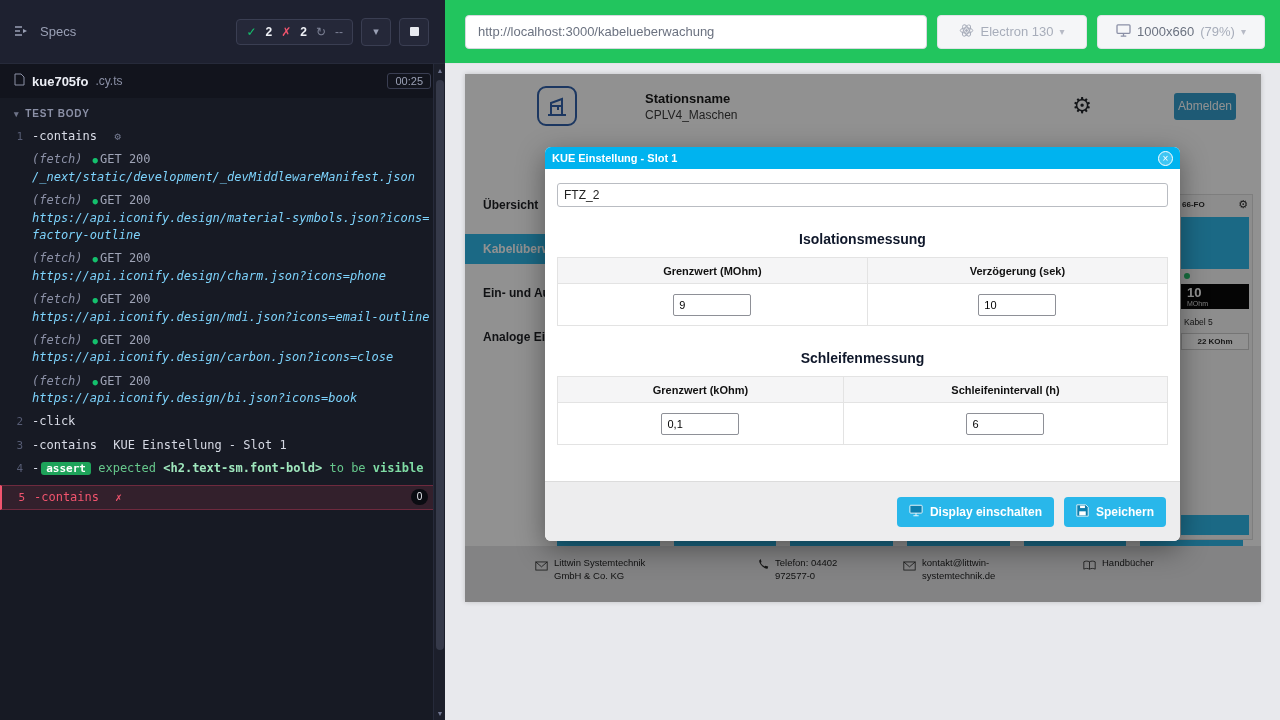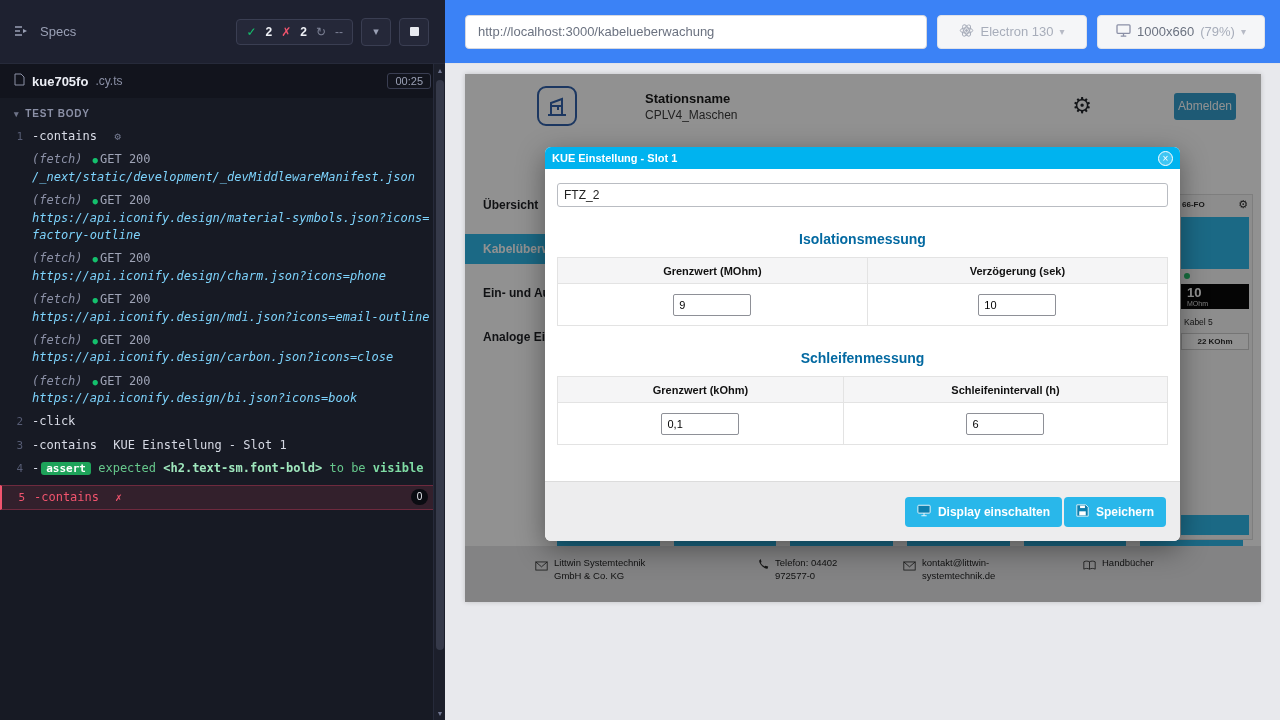--- a/index.html
+++ b/index.html
@@ -47,21 +47,21 @@
   .fail-x { color:#f2546e; margin-left:9px; font-size:11px; }
   .attempts-badge { margin-left:auto; margin-right:6px; width:17px; height:16px; background:#0b0c12; color:#e8eaf0; font-size:10px; border-radius:8px; display:flex; align-items:center; justify-content:center; font-family:"Liberation Sans",sans-serif; }
 
   .rep-scroll { position:absolute; right:0; top:64px; bottom:0; width:12px; background:#1c1f2b; border-left:1px solid #262a3a; }
   .rs-arrow { position:absolute; left:0; width:12px; text-align:center; font-size:7px; color:#707690; }
   .rs-up { top:3px; } .rs-down { bottom:3px; }
   .rs-thumb { position:absolute; left:2px; top:16px; bottom:70px; width:8px; background:#353949; border-radius:4px; }
 
   
   .main { flex:1; position:relative; background:#e8e9ed; }
-  .topbar { height:64px; background:#3b82f6; border-bottom:1px solid #e2e3e8; display:flex; align-items:center; padding:0 15px 0 20px; gap:10px; }
+  .topbar { height:64px; background:#22c55e; border-bottom:1px solid #e2e3e8; display:flex; align-items:center; padding:0 15px 0 20px; gap:10px; }
   .url-input { width:462px; height:34px; background:#fff; border:1px solid #d6d8df; border-radius:4px; padding:0 12px; font-size:13px; color:#6b7280; font-family:"Liberation Sans",sans-serif; }
   .sel-box { height:34px; background:#f5f6f8; border:1px solid #e0e2e8; border-radius:4px; display:flex; align-items:center; justify-content:center; gap:6px; font-size:13px; cursor:pointer; }
   .browser-box { width:150px; margin-left:auto; color:#a7adba; }
   .viewport-box { width:168px; }
   .vp-size { color:#6b7280; }
   .vp-zoom { color:#a7adba; }
   .sel-caret { color:#b6bac5; font-size:10px; }
 
   
   .aut { position:absolute; left:20px; top:74px; width:796px; height:528px; background:#fff; box-shadow:0 0 5px rgba(0,0,0,.18); overflow:hidden; }
@@ -105,26 +105,26 @@
   .dim { position:absolute; inset:0; background:rgba(10,10,12,.45); z-index:5; }
 
   
   .modal { position:absolute; left:80px; top:73px; width:635px; height:394px; background:#fff; border-radius:6px; overflow:hidden; box-shadow:0 8px 28px rgba(0,0,0,.4); z-index:10; display:flex; flex-direction:column; }
   .modal-hdr { height:22px; background:#00b3ef; display:flex; align-items:center; padding:0 7px; flex:none; }
   .modal-title { font-size:11px; font-weight:bold; color:#fff; }
   .modal-close { margin-left:auto; width:15px; height:15px; border-radius:50%; border:1px solid #fff; background:rgba(255,255,255,.25); color:#fff; font-size:10px; line-height:13px; text-align:center; cursor:pointer; }
   .modal-body { flex:1; padding:8px 12px 0; }
   .fld-lbl { font-size:13px; font-weight:bold; color:#111; margin-top:8px; }
   .fld-input { width:100%; height:24px; margin-top:6px; border:1px solid #b9bcc2; border-radius:3px; padding:0 6px; font-size:12px; color:#222; font-family:"Liberation Sans",sans-serif; }
-  .sec-title { text-align:center; font-size:14px; font-weight:bold; color:#0369a1; margin-top:24px; }
+  .sec-title { text-align:center; font-size:14px; font-weight:bold; color:#0f172a; margin-top:24px; }
   .mtable { width:100%; border-collapse:collapse; margin-top:10px; }
   .mtable th { border:1px solid #e3e3e3; background:#f5f5f6; font-size:11px; font-weight:bold; height:26px; text-align:center; color:#111; }
   .mtable td { border:1px solid #e3e3e3; height:42px; text-align:center; }
   .cell-input { width:78px; height:22px; border:1px solid #8e9097; border-radius:2px; font-size:11px; padding:0 5px; font-family:"Liberation Sans",sans-serif; }
-  .modal-ftr { height:60px; background:#ededee; border-top:1px solid #dcdcdc; display:flex; align-items:center; justify-content:flex-end; gap:2px; padding-right:14px; flex:none; }
+  .modal-ftr { height:60px; background:#ededee; border-top:1px solid #dcdcdc; display:flex; align-items:center; justify-content:flex-end; gap:10px; padding-right:14px; flex:none; }
   .btn-cyan { background:#29b7ea; color:#fff; font-size:12px; font-weight:bold; height:30px; border:none; border-radius:4px; display:flex; align-items:center; gap:7px; padding:0 12px; cursor:pointer; font-family:"Liberation Sans",sans-serif; }
 </style>
 </head>
 <body>
 
 <div class="reporter">
   <div class="rep-header">
     <span>
       <svg width="14" height="12" viewBox="0 0 14 12">
           <path d="M1 2h7M1 6h5M1 10h7" stroke="#9aa0b5" stroke-width="1.5"></path>

